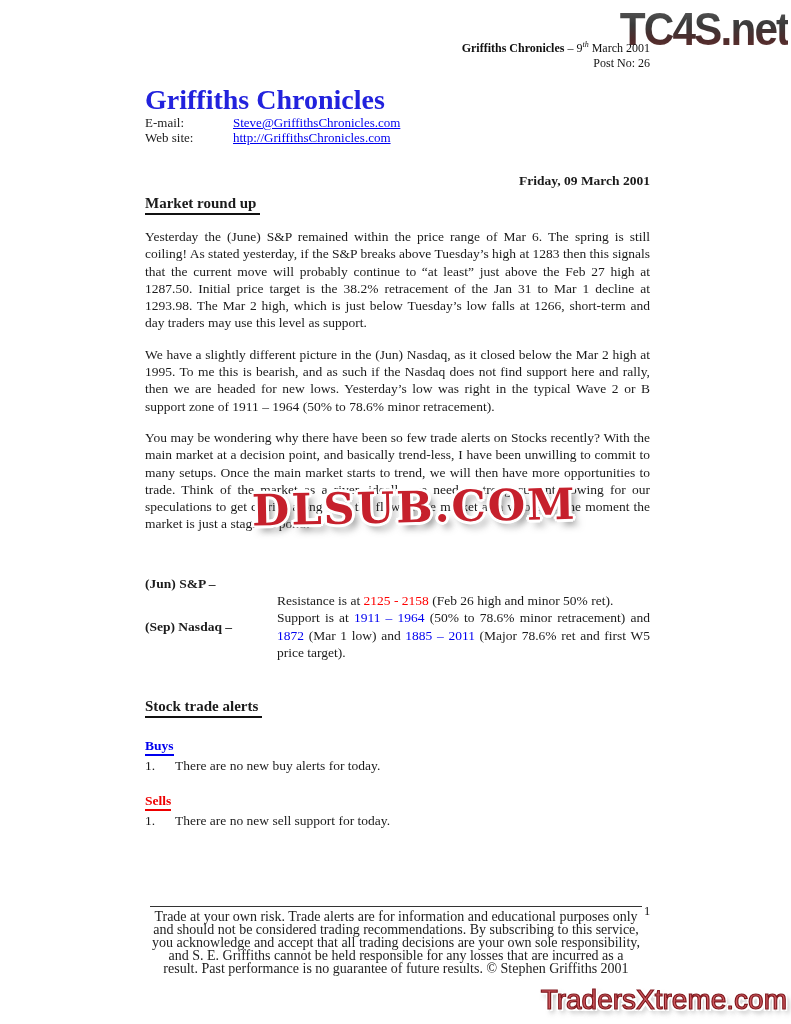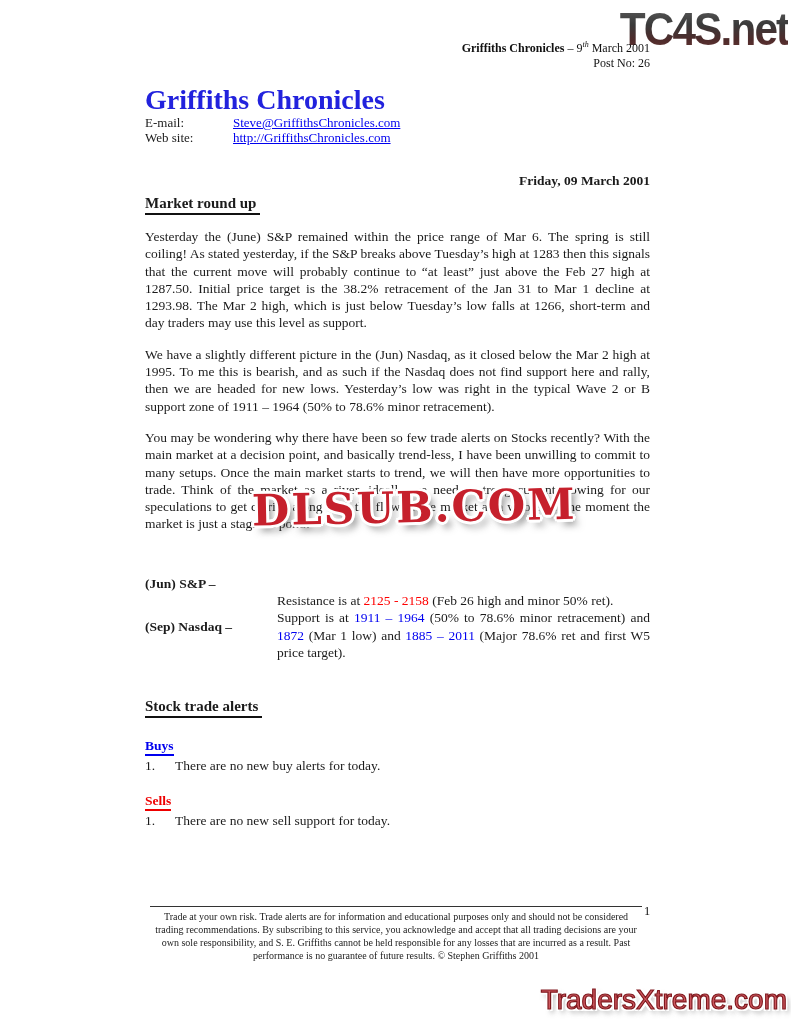--- a/index.html
+++ b/index.html
@@ -99,21 +99,21 @@
   }
   .buys-head { margin-top:18px; color:var(--link_blue,#0000ee); }
   .sells-head { margin-top:16px; color:var(--sells_red,#ee0000); }
   .alert-item { display:flex; font-size:13.5px; line-height:17.3px; margin-top:1px; }
   .alert-num { width:30px; flex:none; }
 
   
   .footer {
     position:absolute; left:150px; top:906px; width:492px;
     border-top:1px solid #333; padding-top:3px;
-    font-size:10px; line-height:13px; text-align:center; color:#222;
+    font-size:14px; line-height:13px; text-align:center; color:#222;
   }
   .page-num { position:absolute; left:644px; top:904px; font-size:12.5px; color:#111; }
 </style>
 </head>
 <body>
 
 <div class="page">
 
   <div class="wm-top">TC4S.net</div>
 

